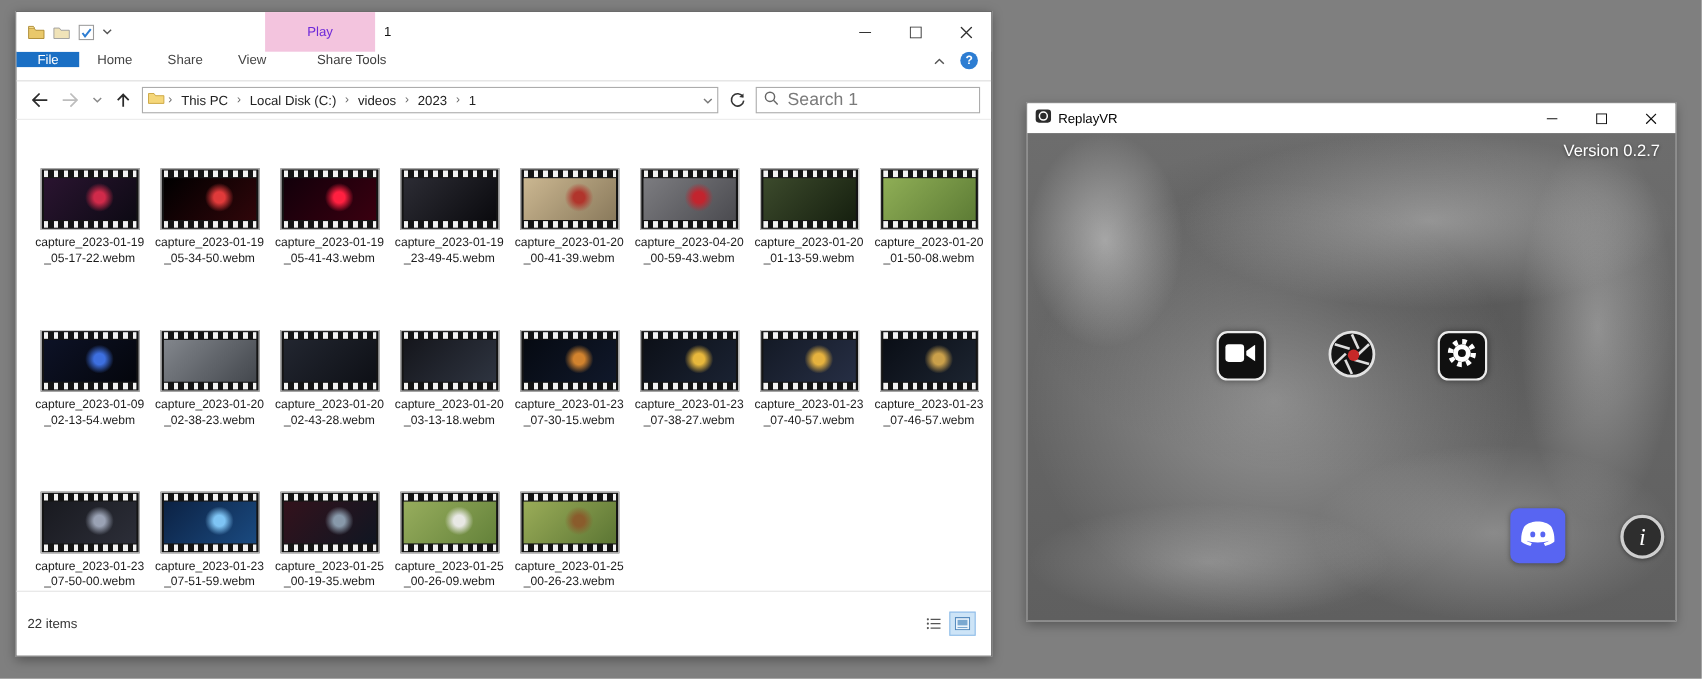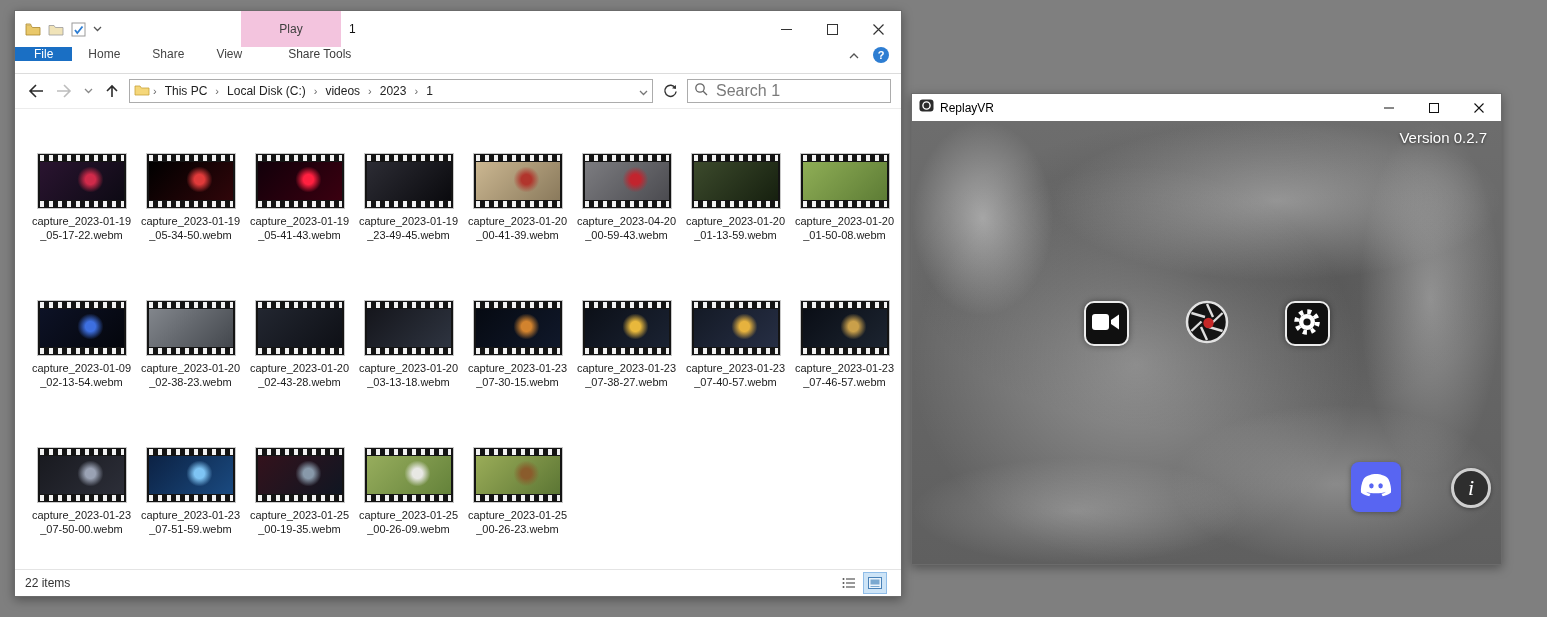--- a/index.html
+++ b/index.html
@@ -11,21 +11,21 @@
   }
   .window{position:absolute;background:#fff;border:1px solid #6b6b6b;box-shadow:0 3px 10px rgba(0,0,0,.35);box-sizing:border-box}
 
   
   #explorer{left:14px;top:10px;width:888px;height:587px;display:flex;flex-direction:column}
 
   .ex-titlebar{position:relative;height:36px;background:#fff;flex:0 0 auto}
   .qat{display:flex;align-items:center;gap:7px;height:100%;padding-left:10px;width:120px}
   .qat svg{display:block}
   .ctx-play{position:absolute;left:226px;top:0;width:100px;height:36px;background:#f3c4de;
-    display:flex;align-items:center;justify-content:center;font-size:12px;color:#404040}
+    display:flex;align-items:center;justify-content:center;font-size:12px;color:#6d28d9}
   .ex-title{position:absolute;left:334px;top:0;height:36px;display:flex;align-items:center;font-size:12px;color:#111}
   .win-btns{position:absolute;right:0;top:0;height:36px;display:flex}
   .win-btn{width:46px;height:36px;display:flex;align-items:center;justify-content:center;cursor:default}
 
   .ribbon-tabs{height:26px;display:flex;align-items:flex-start;font-size:12px;color:#444;
     border-bottom:1px solid #dcdcdc;flex:0 0 auto}
   .rtab{display:flex;align-items:center;padding:0 16px}
   .rtab.file{background:#1a6fc4;color:#fff;padding:0 19px}
   .rtab.videotools{margin-left:14px;color:#3c3c3c}
   .ribbon-right{margin-left:auto;display:flex;align-items:center;gap:14px;padding-right:12px}
@@ -49,27 +49,27 @@
   .file-grid{display:grid;grid-template-columns:repeat(8,109px);grid-auto-rows:147px}
   .file-item{width:109px;display:flex;flex-direction:column;align-items:center;cursor:default}
   .filmstrip{width:90px;height:56px;background:#141414;border:1px solid #c9c9c9;box-sizing:border-box;
     display:flex;flex-direction:column;padding:1px 2px}
   .sprockets{height:6px;flex:0 0 auto;background:repeating-linear-gradient(90deg,#f2f2f2 0 4px,#141414 4px 9px)}
   .thumb-frame{flex:1;margin:1px 0;background:#333}
   .file-label{margin-top:4px;width:102px;font-size:11px;line-height:1.3;color:#1b1b1b;text-align:center;
     word-break:break-all;padding:1px 0}
 
   .ex-statusbar{height:26px;border-top:1px solid #e4e4e4;display:flex;align-items:center;
-    padding:0 10px;font-size:12px;color:#333;flex:0 0 auto}
+    padding:16px 10px;font-size:12px;color:#333;flex:0 0 auto}
   .view-toggles{margin-left:auto;display:flex;gap:2px;padding-right:4px}
   .view-toggle{width:22px;height:20px;display:flex;align-items:center;justify-content:center;border:1px solid transparent}
   .view-toggle.selected{background:#cde4f7;border-color:#90bde8}
 
   
-  #replayvr{left:911px;top:93px;width:591px;height:472px;display:flex;flex-direction:column}
+  #replayvr{left:933px;top:93px;width:591px;height:472px;display:flex;flex-direction:column}
   .rv-titlebar{height:27px;background:#fff;display:flex;align-items:center;padding-left:7px;gap:6px;flex:0 0 auto}
   .rv-title{font-size:12px;color:#000}
   .rv-btns{margin-left:auto;display:flex;height:100%}
   .rv-btn{width:45px;height:100%;display:flex;align-items:center;justify-content:center}
 
   .rv-content{flex:1;position:relative;overflow:hidden;
     background:
       radial-gradient(closest-side at 12% 22%, rgba(255,255,255,.42), rgba(255,255,255,0)),
       radial-gradient(closest-side at 38% 55%, rgba(255,255,255,.30), rgba(255,255,255,0)),
       radial-gradient(closest-side at 62% 18%, rgba(255,255,255,.34), rgba(255,255,255,0)),

